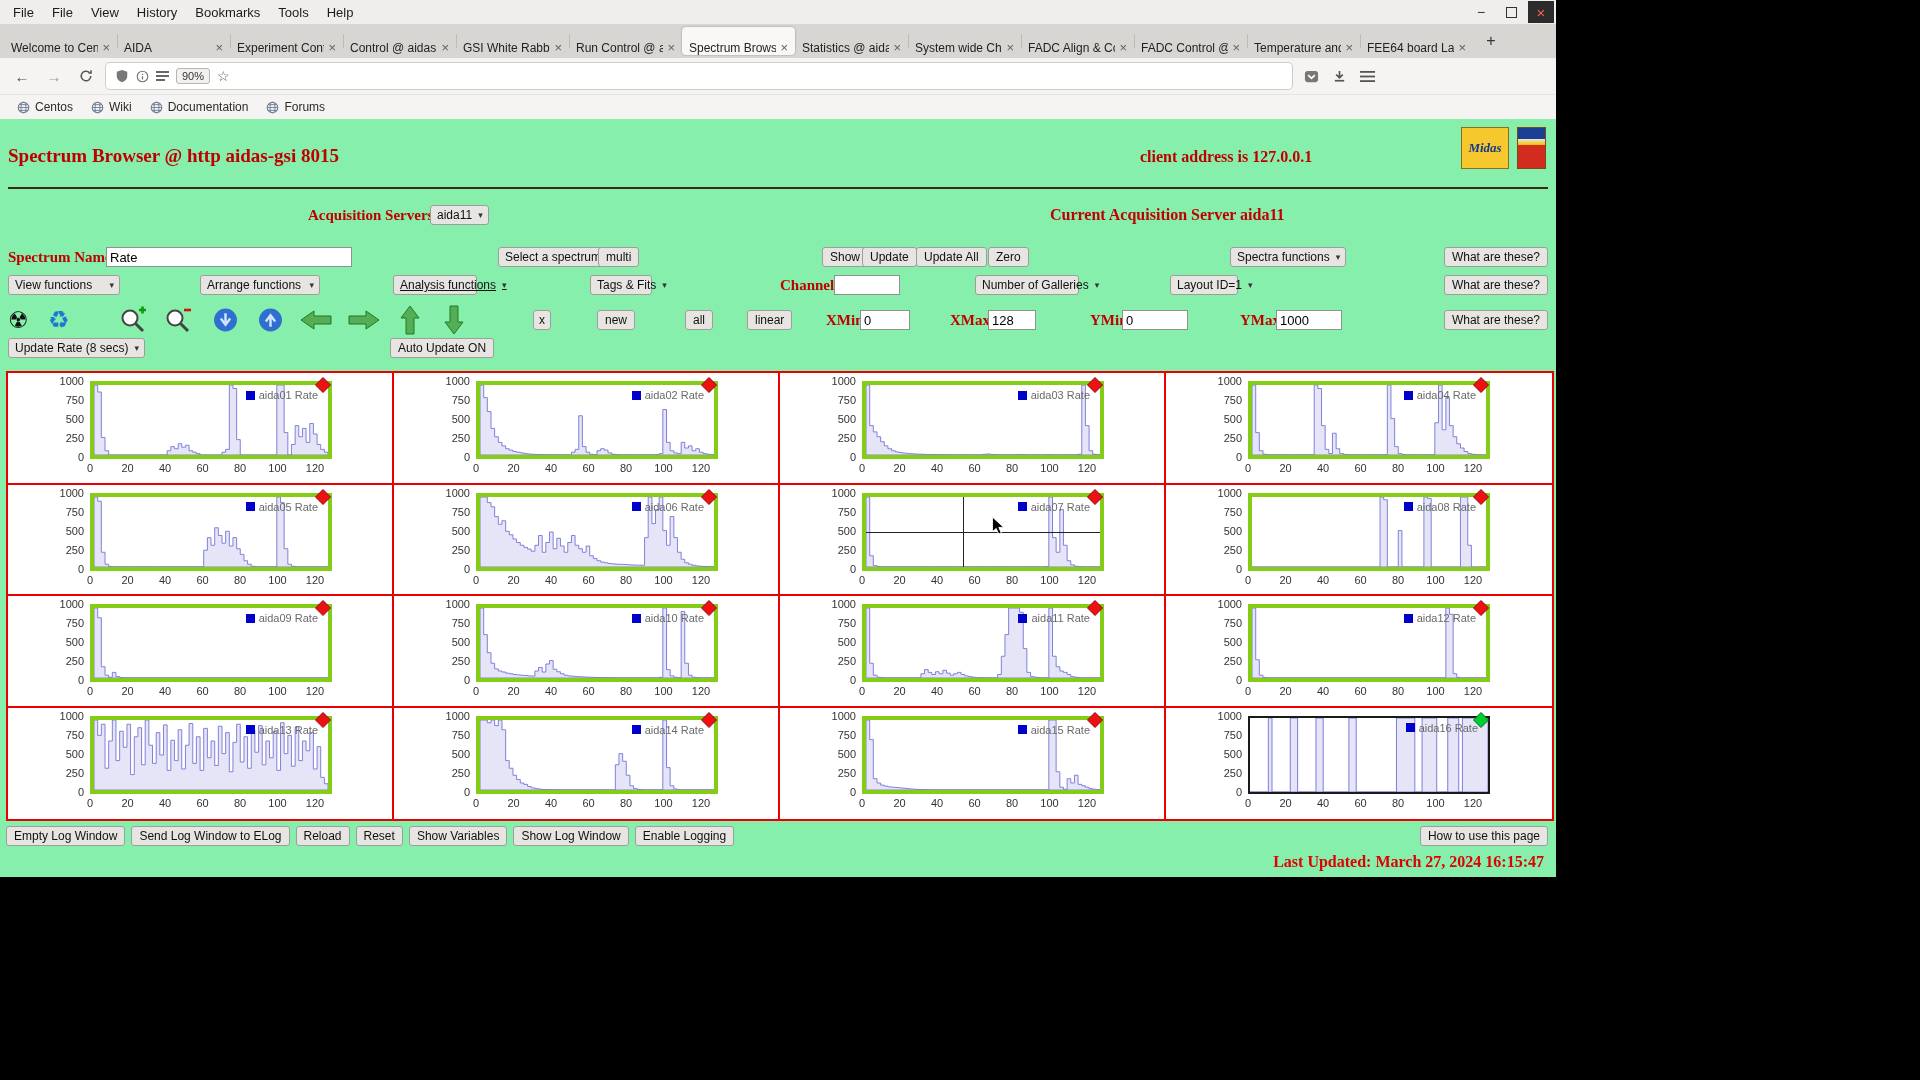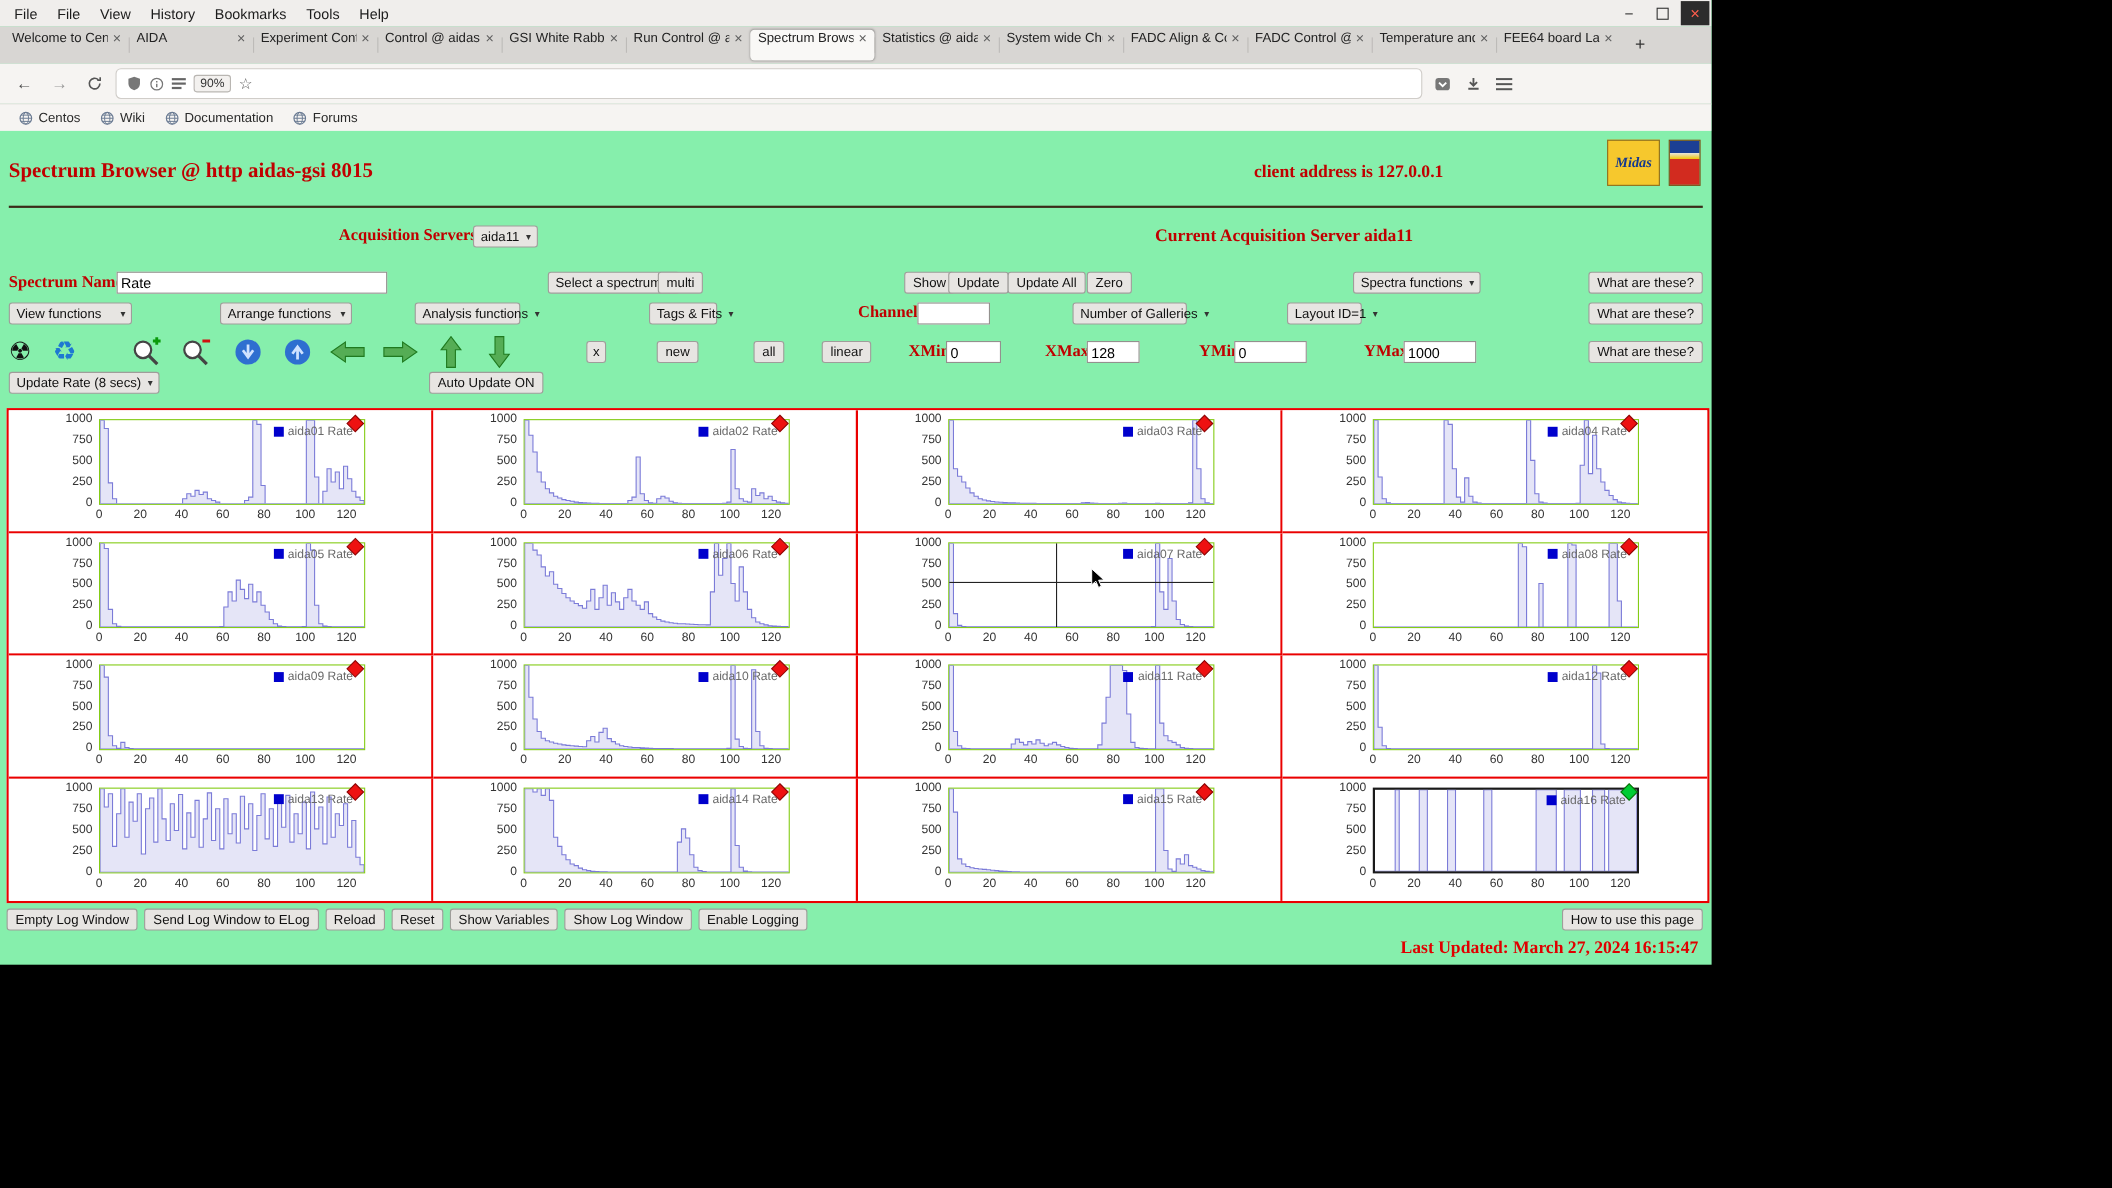--- a/index.html
+++ b/index.html
@@ -10,21 +10,21 @@
   .menubar{height:24px;background:#f0eeec;display:flex;align-items:stretch;font-size:13px;color:#1b1b1b;}
   .menu-items{display:flex;align-items:center;padding-left:4px;}
   .menu-item{padding:0 9px;cursor:default;}
   .win-controls{margin-left:auto;display:flex;align-items:center;gap:4px;padding-right:2px;}
   .wc{width:26px;height:22px;display:flex;align-items:center;justify-content:center;color:#333;font-size:14px;}
   .maxbox{width:9px;height:9px;border:1.5px solid #333;display:inline-block;}
   .wc.close{background:#2c2c2c;color:#ff5e4d;font-size:15px;}
 
   .tabbar{height:34px;background:#d8d6d3;display:flex;align-items:center;padding:0 4px;}
   .tabs{display:flex;height:28px;}
-  .tab{width:113px;display:flex;align-items:flex-start;gap:4px;padding:0 7px;font-size:12px;color:#222;
+  .tab{width:113px;display:flex;align-items:flex-end;gap:4px;padding:0 7px;font-size:12px;color:#222;
     border-radius:4px;height:28px;box-sizing:border-box;position:relative;}
   .tab+.tab::before{content:"";position:absolute;left:0;top:7px;bottom:7px;width:1px;background:#bdbbb8;}
   .tab.active{background:#f9f8f6;box-shadow:0 0 2px rgba(0,0,0,.35);}
   .tab.active::before{display:none;}
   .tab .lbl{flex:1;overflow:hidden;white-space:nowrap;}
   .tab .tclose{color:#5f5f5f;font-size:13px;}
   .newtab{margin-left:6px;font-size:16px;color:#333;width:24px;text-align:center;}
 
   .navbar{height:36px;background:#f6f4f2;display:flex;align-items:center;padding:0 10px;gap:8px;}
   .navbtn{width:24px;height:24px;display:flex;align-items:center;justify-content:center;font-size:15px;color:#4a4a4a;}
@@ -66,21 +66,21 @@
     font-family:"Liberation Sans",sans-serif;}
   .icon{display:inline-flex;align-items:center;justify-content:center;}
 
   
   .grid{position:absolute;left:6px;top:252px;width:1544px;height:446px;display:grid;
     grid-template-columns:repeat(4,1fr);grid-template-rows:repeat(4,1fr);background:#fff;border:2px solid #ea0000;}
   .cell{position:relative;border-right:2px solid #ea0000;border-bottom:2px solid #ea0000;background:#fff;overflow:hidden;}
   .cell:nth-child(4n){border-right:none;}
   .cell:nth-child(n+13){border-bottom:none;}
   .ylab{position:absolute;left:30px;width:46px;text-align:right;font-size:11px;color:#333;}
-  .plot{position:absolute;left:82px;top:8px;width:242px;height:78px;border:1px solid #84cc16;background:#fff;box-sizing:border-box;}
+  .plot{position:absolute;left:82px;top:8px;width:242px;height:78px;border:4px solid #84cc16;background:#fff;box-sizing:border-box;}
   .plot.selected{border:2px solid #1a1a1a;}
   .legend{position:absolute;top:4px;right:10px;display:flex;align-items:center;gap:4px;font-size:11px;color:#6a6a6a;white-space:nowrap;}
   .lmark{width:9px;height:9px;background:#0000cc;display:inline-block;}
   .xlab{position:absolute;top:89px;width:22px;text-align:center;font-size:11px;color:#333;}
   .diamond{position:absolute;left:306px;top:3px;width:18px;height:18px;}
   .xhair-v{position:absolute;top:0;bottom:0;width:1px;background:#222;}
   .xhair-h{position:absolute;left:0;right:0;height:1px;background:#222;}
 
   .logrow{position:absolute;left:6px;top:707px;display:flex;gap:6px;}
   .howto{position:absolute;right:8px;top:707px;}
@@ -295,21 +295,21 @@
       <button class="btn" style="right:8px;">What are these?</button>
     </div>
 
     <div class="row" style="top:154px;">
       <span class="sel" style="left:8px;width:112px;">
           <span>View functions</span>
         </span>
       <span class="sel" style="left:200px;width:120px;">
           <span>Arrange functions</span>
         </span>
-      <span class="sel" style="left:377px;width:96px;">
+      <span class="sel" style="left:393px;width:84px;text-decoration:underline;">
           <span>Analysis functions</span>
         </span>
       <span class="sel" style="left:590px;width:62px;">
           <span>Tags &amp; Fits</span>
         </span>
       <span class="rlabel" style="left:780px;">Channel:</span>
       <input class="txt" style="left: 834px; width: 58px;" value="">
       <span class="sel" style="left:975px;width:104px;">
           <span>Number of Galleries</span>
         </span>

